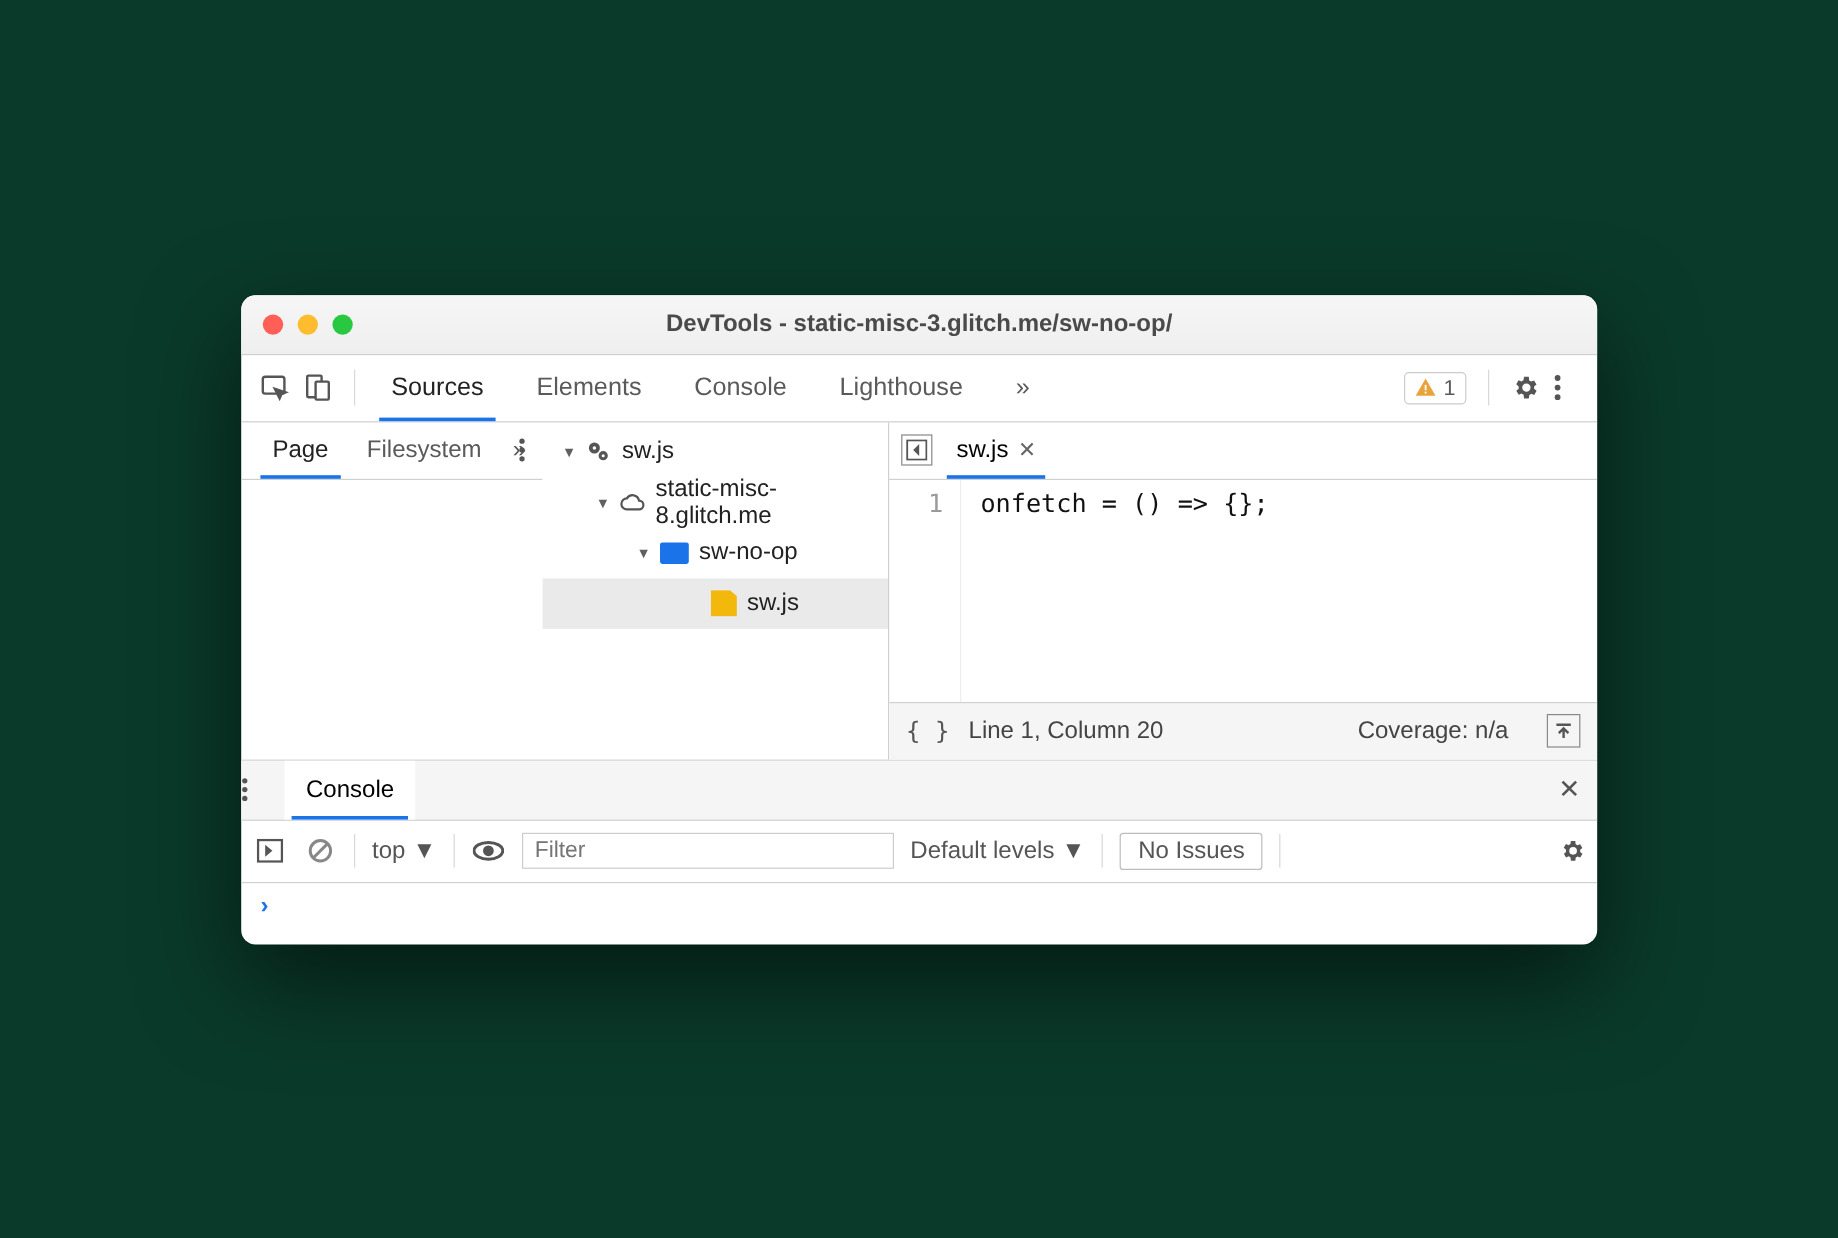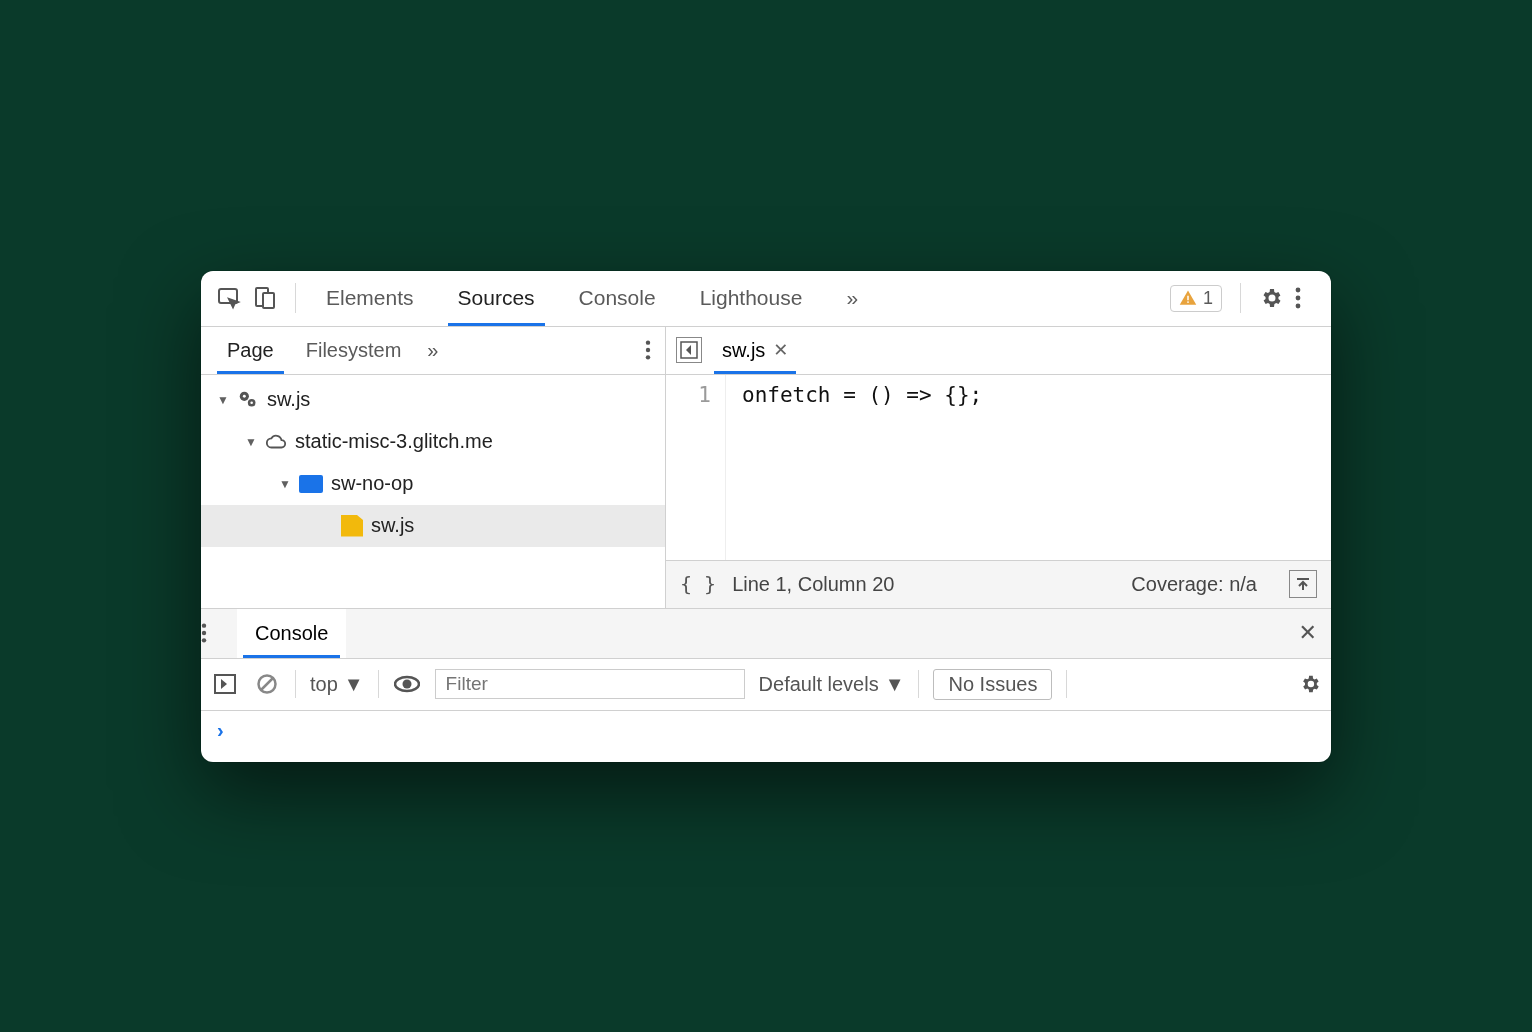--- a/index.html
+++ b/index.html
@@ -43,21 +43,21 @@
 .tb-sep { width:1px; height:30px; background:#d8d8d8; margin:0 10px; }
 .tabs { display:flex; align-items:stretch; height:100%; gap:4px; }
 .tab { padding: 0 20px; display:flex; align-items:center; cursor:pointer; position:relative; }
 .tab.active { color:#222; font-weight:500; }
 .tab.active::after { content:""; position:absolute; left:10px; right:10px; bottom:0; height:3px; background:#1a73e8; }
 .tb-right { margin-left:auto; display:flex; align-items:center; gap:8px; }
 .warnbadge { display:flex; align-items:center; gap:6px; border:1px solid #ccc; border-radius:4px; padding:2px 8px; font-size:18px; }
 .gear,.kebab { width:28px; text-align:center; cursor:pointer; color:#555; }
 
 .panes { display:flex; height: 282px; border-bottom:1px solid #d0d0d0; }
-.left { width: 465px; border-right:1px solid #d0d0d0; display:flex; flex-direction:column; }
+.left { width: 540px; border-right:1px solid #d0d0d0; display:flex; flex-direction:row; }
 .ltabs { height:48px; display:flex; align-items:center; border-bottom:1px solid #d0d0d0; font-size:20px; color:#5a5a5a; padding-left:10px; }
 .ltab { padding:0 16px; height:100%; display:flex; align-items:center; position:relative; cursor:pointer; }
 .ltab.active { color:#222; }
 .ltab.active::after { content:""; position:absolute; left:6px; right:6px; bottom:0; height:3px; background:#1a73e8; }
 .ltabs .chev { margin-left:10px; color:#555; font-size:20px; }
 .ltabs .kebab2 { margin-left:auto; margin-right:14px; color:#555; cursor:pointer; }
 
 .tree { flex:1; font-size:20px; color:#222; padding-top:4px; overflow:hidden; }
 .node { display:flex; align-items:center; height:42px; gap:8px; }
 .node .tri { width:12px; font-size:12px; color:#606060; }
@@ -107,40 +107,48 @@
 .prompt { padding:8px 16px 20px; color:#1a73e8; font-size:20px; font-weight:bold; }
 
 svg { display:block; }
 .chev-double { letter-spacing:-6px; }
 </style>
 </head>
 <body>
 
 <div class="window">
 
+  <div class="titlebar">
+    <div class="traffic">
+      <div class="tl r"></div>
+      <div class="tl y"></div>
+      <div class="tl g"></div>
+    </div>
+    <div class="title">DevTools - static-misc-3.glitch.me/sw-no-op/</div>
+  </div>
 
   <div class="toolbar">
     <div class="tb-icons">
       <span>
         <svg width="24" height="24" viewBox="0 0 24 24" fill="none" stroke="#555" stroke-width="2">
             <rect x="2" y="3" width="18" height="14" rx="2"></rect>
             <path d="M12 13l4 8 1.5-3.5L21 16z" fill="#555"></path>
           </svg>
       </span>
       <span>
         <svg width="24" height="24" viewBox="0 0 24 24" fill="none" stroke="#555" stroke-width="2">
             <rect x="3" y="2" width="12" height="18" rx="1"></rect>
             <rect x="10" y="7" width="11" height="15" rx="1" fill="#fff"></rect>
           </svg>
       </span>
     </div>
     <div class="tb-sep"></div>
     <div class="tabs">
+      <div class="tab active">Sources</div>
       <div class="tab">Elements</div>
-      <div class="tab active">Sources</div>
       <div class="tab">Console</div>
       <div class="tab">Lighthouse</div>
       <div class="tab chev-double">»</div>
     </div>
     <div class="tb-right">
       <div class="warnbadge">
         <svg width="18" height="18" viewBox="0 0 24 24">
             <path d="M12 2L1 21h22L12 2z" fill="#e8a33d"></path>
             <rect x="11" y="9" width="2" height="6" fill="#fff"></rect>
             <rect x="11" y="16.5" width="2" height="2" fill="#fff"></rect>
@@ -190,21 +198,21 @@
           </span>
           <span>sw.js</span>
         </div>
         <div class="node ind1">
           <span class="tri">▼</span>
           <span class="icon cloud">
             <svg viewBox="0 0 24 24" fill="none" stroke="#555" stroke-width="2">
                 <path d="M7 18a5 5 0 010-10 6 6 0 0111 2 4 4 0 010 8H7z"></path>
               </svg>
           </span>
-          <span>static-misc-3.glitch.me</span>
+          <span>static-misc-8.glitch.me</span>
         </div>
         <div class="node ind2">
           <span class="tri">▼</span>
           <span class="icon folder"></span>
           <span>sw-no-op</span>
         </div>
         <div class="node ind4 sel">
           <span class="icon js"></span>
           <span>sw.js</span>
         </div>

